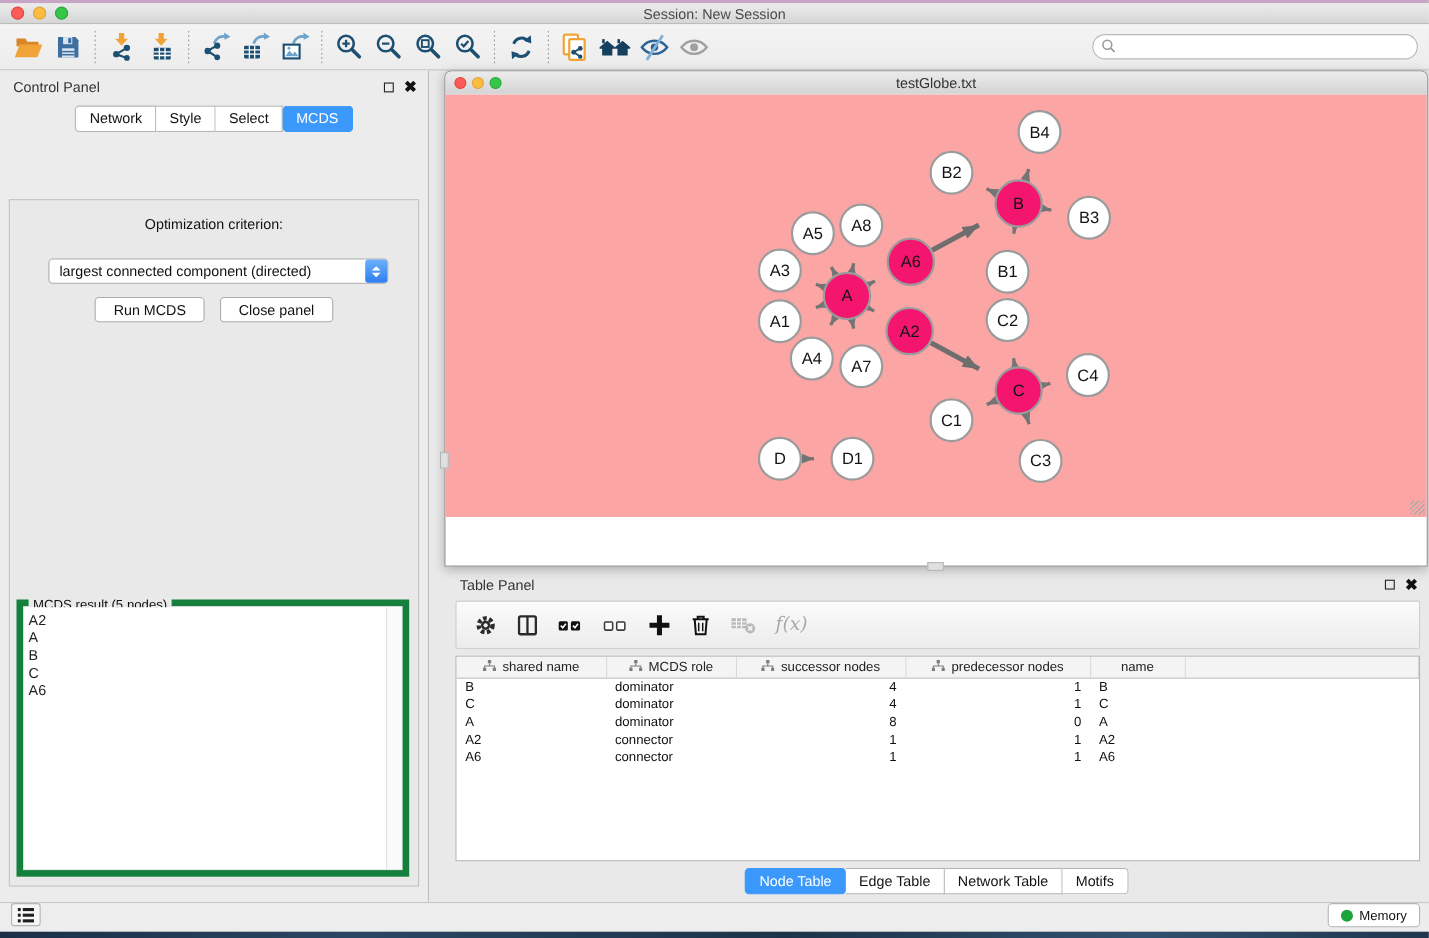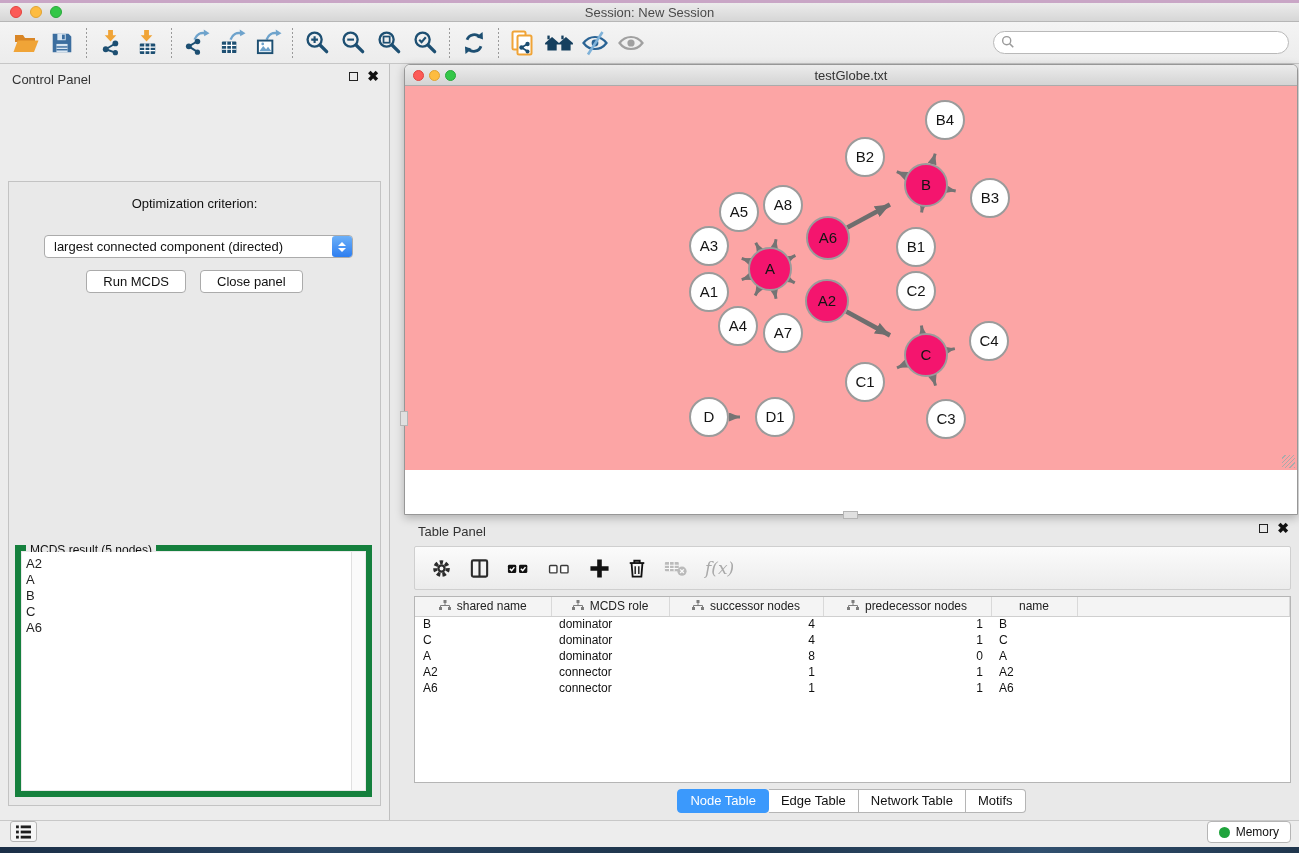--- a/index.html
+++ b/index.html
@@ -24,21 +24,21 @@
     display:flex; align-items:center; padding-left:8px; }
   .tbtn { width:36px; height:34px; display:flex; align-items:center; justify-content:center; cursor:default; }
   .tbtn svg { display:block; }
   .tsep { width:1px; height:30px; margin:0 6px; background-image:linear-gradient(#9a9a9a 50%, transparent 50%); background-size:1px 4px; }
   .search-wrap { margin-left:auto; margin-right:10px; position:relative; }
   .search-input { width:296px; height:23px; border:1px solid #b9b9b9; border-radius:12px; background:#fff;
     padding-left:26px; font-size:12px; outline:none; font-family:"Liberation Sans",sans-serif;}
   .search-glyph { position:absolute; left:8px; top:4px; }
 
   
-  .panel-head { display:flex; align-items:flex-start; font-size:13px; color:#333; }
+  .panel-head { display:flex; align-items:center; font-size:13px; color:#333; }
   .ph-icons { margin-left:auto; display:flex; align-items:center; gap:9px; }
   .mini-box { width:9px; height:9px; border:1.5px solid #222; display:inline-block; }
   .close-x { font-weight:bold; font-size:14px; color:#111; line-height:9px; }
 
   
   .control-panel { position:absolute; left:0; top:64px; width:390px; height:756px;
     background:#ececec; border-right:1px solid #bfbfbf; }
   .cp-head { padding:8px 10px 0 12px; }
   .cp-tabs { display:flex; justify-content:center; margin-top:9px; }
   .tab-btn { background:#fff; border:1px solid #b5b5b5; border-left-width:0; padding:3px 12px 4px; font-size:13px; color:#111; cursor:default; }
@@ -264,20 +264,26 @@
 </div>
 
 <div class="control-panel">
   <div class="panel-head cp-head">
     <span>Control Panel</span>
     <span class="ph-icons">
       <span class="mini-box"></span>
       <span class="close-x">✖</span>
     </span>
   </div>
+  <div class="cp-tabs" id="cp-tabs">
+      <button class="tab-btn">Network</button>
+      <button class="tab-btn">Style</button>
+      <button class="tab-btn">Select</button>
+      <button class="tab-btn active">MCDS</button>
+    </div>
   <div class="cp-body">
     <div class="opt-label">Optimization criterion:</div>
     <div class="dd-wrap">
       <div class="dropdown">
         <span>largest connected component (directed)</span>
       </div>
       <span class="dd-spin">
           <i class="up"></i>
           <i class="dn"></i>
         </span>

